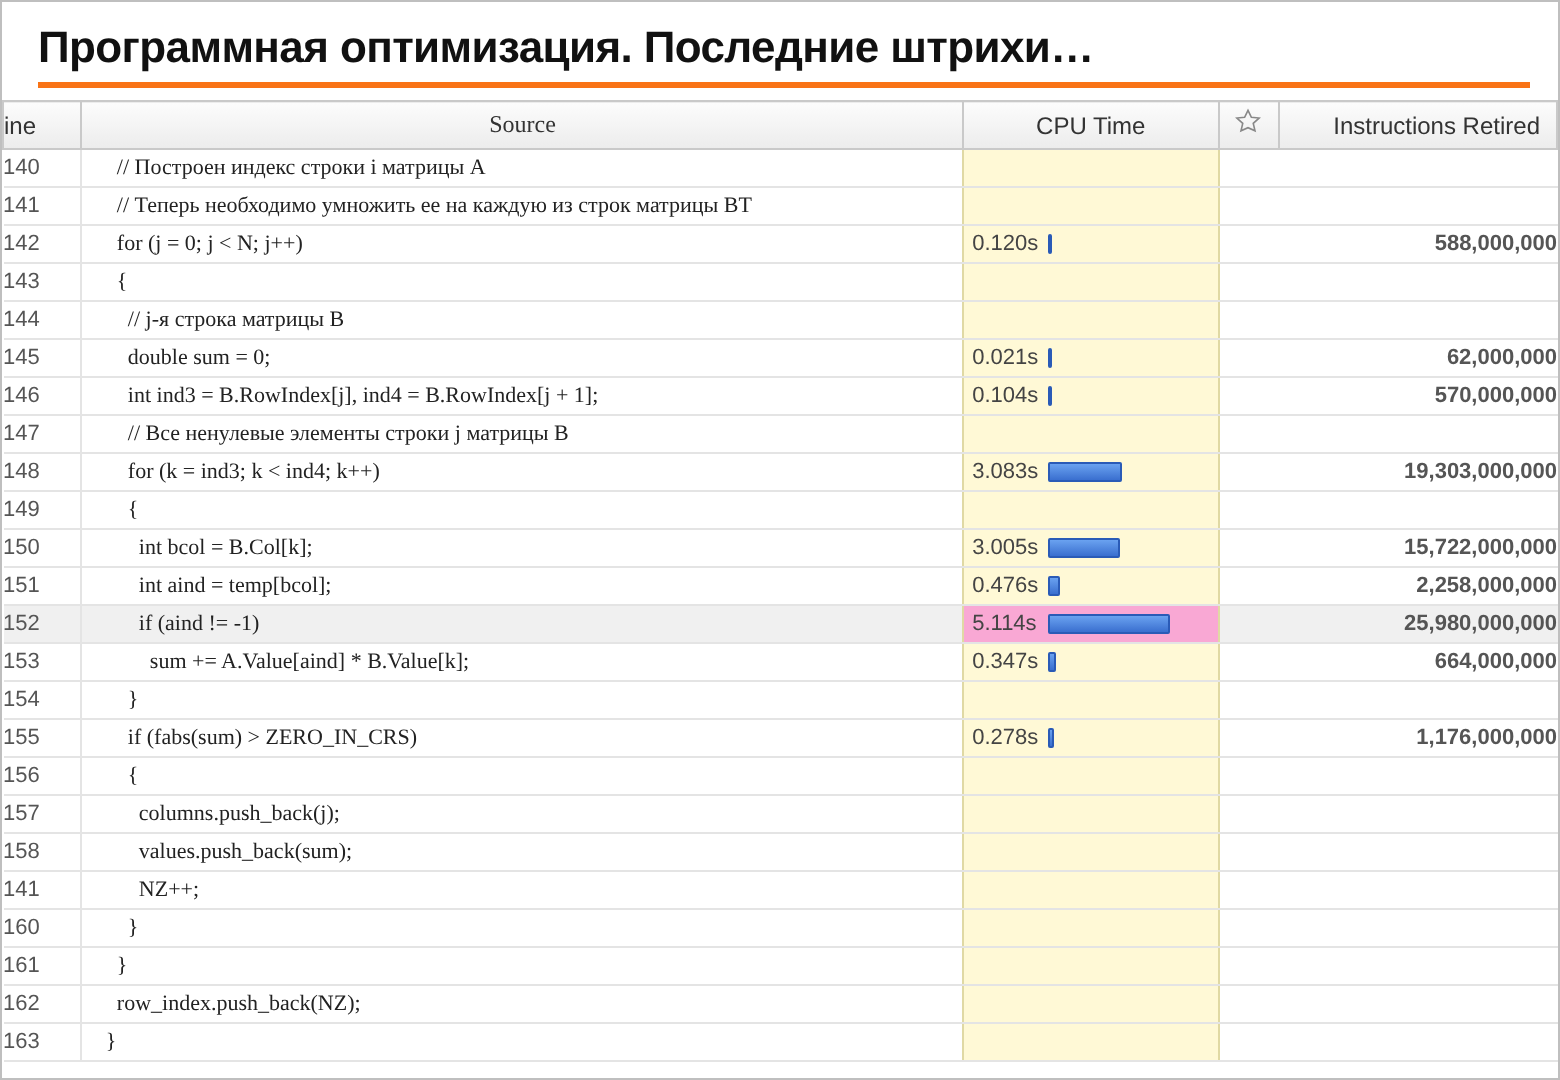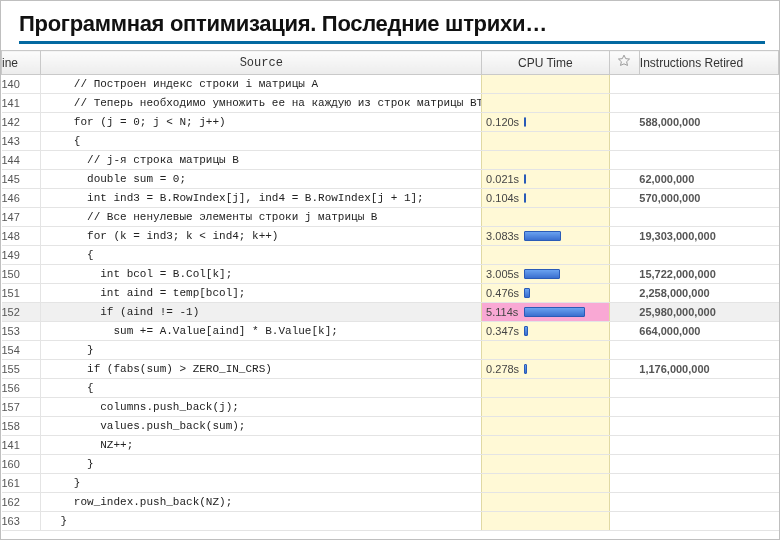--- a/index.html
+++ b/index.html
@@ -12,21 +12,21 @@
     overflow: hidden;
   }
   .frame {
     width: 780px; height: 540px;
     border: 1px solid #bfbfbf;
     position: relative;
     background: #fff;
   }
   .title-area {
     margin: 10px 14px 4px 18px;
-    border-bottom: 3px solid #0369a1;
+    border-bottom: 3px solid #f97316;
     padding-bottom: 4px;
   }
   .title-area h1 {
     font-size: 22px;
     font-weight: bold;
     color: #111;
     letter-spacing: -0.3px;
   }
   .table {
     width: 100%;
@@ -45,24 +45,24 @@
   }
   .table td {
     border: 1px solid #e4e4e4;
     border-left: none;
     border-right: none;
     height: 19px;
     padding: 0;
     vertical-align: middle;
   }
   .col-line { width: 34px; text-align: left; color: #555; font-size: 11px;}
-  .col-src  { width: 380px; font-family: Liberation Mono, monospace; font-size: 11px; color: #222; white-space: pre; overflow: hidden; }
+  .col-src  { width: 380px; font-family: Liberation Serif, serif; font-size: 11px; color: #222; white-space: pre; overflow: hidden; }
   .col-cpu  { width: 110px; position: relative; }
   .col-star { width: 26px; text-align: center; }
-  .col-ir   { width: 120px; text-align: left; padding-right: 8px; }
+  .col-ir   { width: 120px; text-align: right; padding-right: 8px; }
   td.col-line { border-right: 1px solid #e4e4e4; }
   td.col-src  { padding-left: 6px; color: #222; }
   td.col-cpu  { background: #fff9d6; border-left: 1px solid #e0d9a4; border-right: 1px solid #e0d9a4;}
   td.col-ir   { font-weight: bold; color: #555; font-size: 11px;}
   .star-svg { width: 14px; height: 14px; }
   .cpu-wrap {
     display: flex; align-items: center; gap: 4px;
     padding-left: 4px;
   }
   .cpu-val { font-size: 11px; color: #444; min-width: 34px; }

